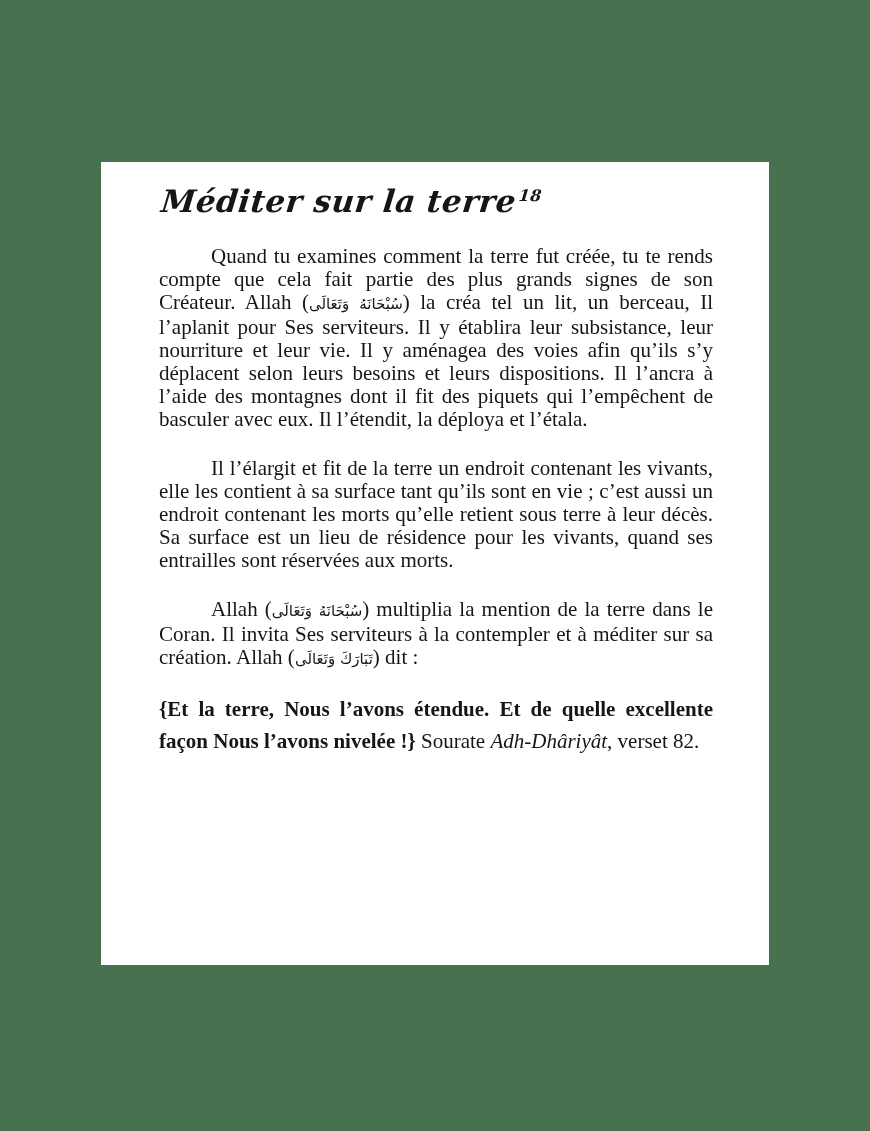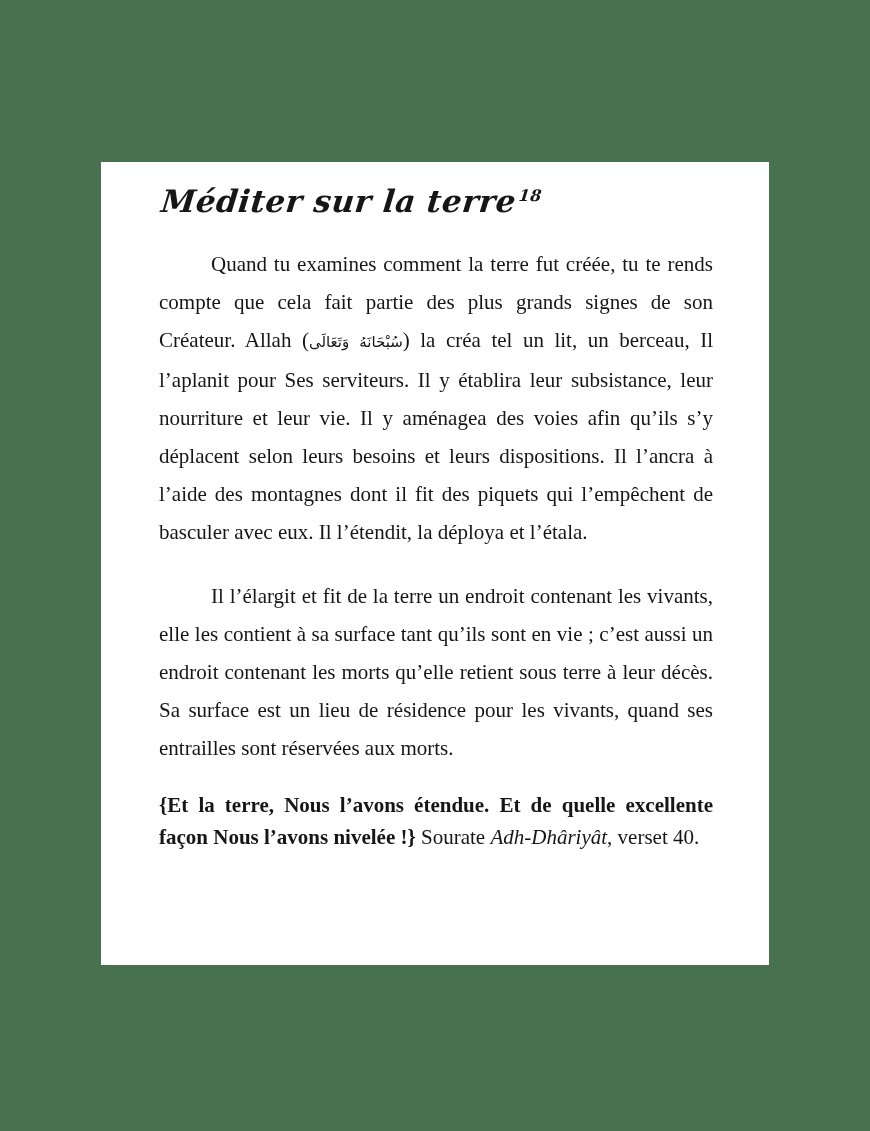--- a/index.html
+++ b/index.html
@@ -37,21 +37,21 @@
     transform: skewX(-6deg);
     transform-origin: left bottom;
   }
   .title sup {
     font-size: 16px;
     font-weight: bold;
     margin-left: 2px;
   }
   p.body-par {
     font-size: 21px;
-    line-height: 38px;
+    line-height: 23px;
     text-align: justify;
     text-indent: 52px;
     margin: 26px 0 0 0;
   }
   p.first-par {
     margin-top: 22px;
   }
   .arabic-inline {
     font-family: "DejaVu Sans", sans-serif;
     font-size: 15px;
@@ -82,17 +82,18 @@
 <body>
 
 <div class="paper">
 
   <h1 class="title"><span>Méditer sur la terre</span><sup>18</sup></h1>
 
   <p class="body-par first-par"><span>Quand tu examines comment la terre fut créée, tu te rends compte que cela fait partie des plus grands signes de son Créateur. Allah (</span><span class="arabic-inline" dir="rtl">سُبْحَانَهُ وَتَعَالَى</span><span>) la créa tel un lit, un berceau, Il l’aplanit pour Ses serviteurs. Il y établira leur subsistance, leur nourriture et leur vie. Il y aménagea des voies afin qu’ils s’y déplacent selon leurs besoins et leurs dispositions. Il l’ancra à l’aide des montagnes dont il fit des piquets qui l’empêchent de basculer avec eux. Il l’étendit, la déploya et l’étala.</span></p>
 
   <p class="body-par">Il l’élargit et fit de la terre un endroit contenant les vivants, elle les contient à sa surface tant qu’ils sont en vie ; c’est aussi un endroit contenant les morts qu’elle retient sous terre à leur décès. Sa surface est un lieu de résidence pour les vivants, quand ses entrailles sont réservées aux morts.</p>
 
+  <p class="body-par"><span>Allah (</span><span class="arabic-inline" dir="rtl">سُبْحَانَهُ وَتَعَالَى</span><span>) multiplia la mention de la terre dans le Coran. Il invita Ses serviteurs à la contempler et à méditer sur sa création. Allah (</span><span class="arabic-inline" dir="rtl">تَبَارَكَ وَتَعَالَى</span><span>) dit :</span></p>
 
 
-  <p class="translation"><span class="bold-italic">{Et la terre, Nous l’avons étendue. Et de quelle excellente façon Nous l’avons nivelée !}</span><span> Sourate </span><span class="italic-only">Adh-Dhâriyât</span><span>, verset 40.</span></p>
+  <p class="translation"><span class="bold-italic">{Et la terre, Nous l’avons étendue. Et de quelle excellente façon Nous l’avons nivelée !}</span><span> Sourate </span><span class="italic-only">Adh-Dhâriyât</span><span>, verset 82.</span></p>
 
 </div>
 
 </body></html>

